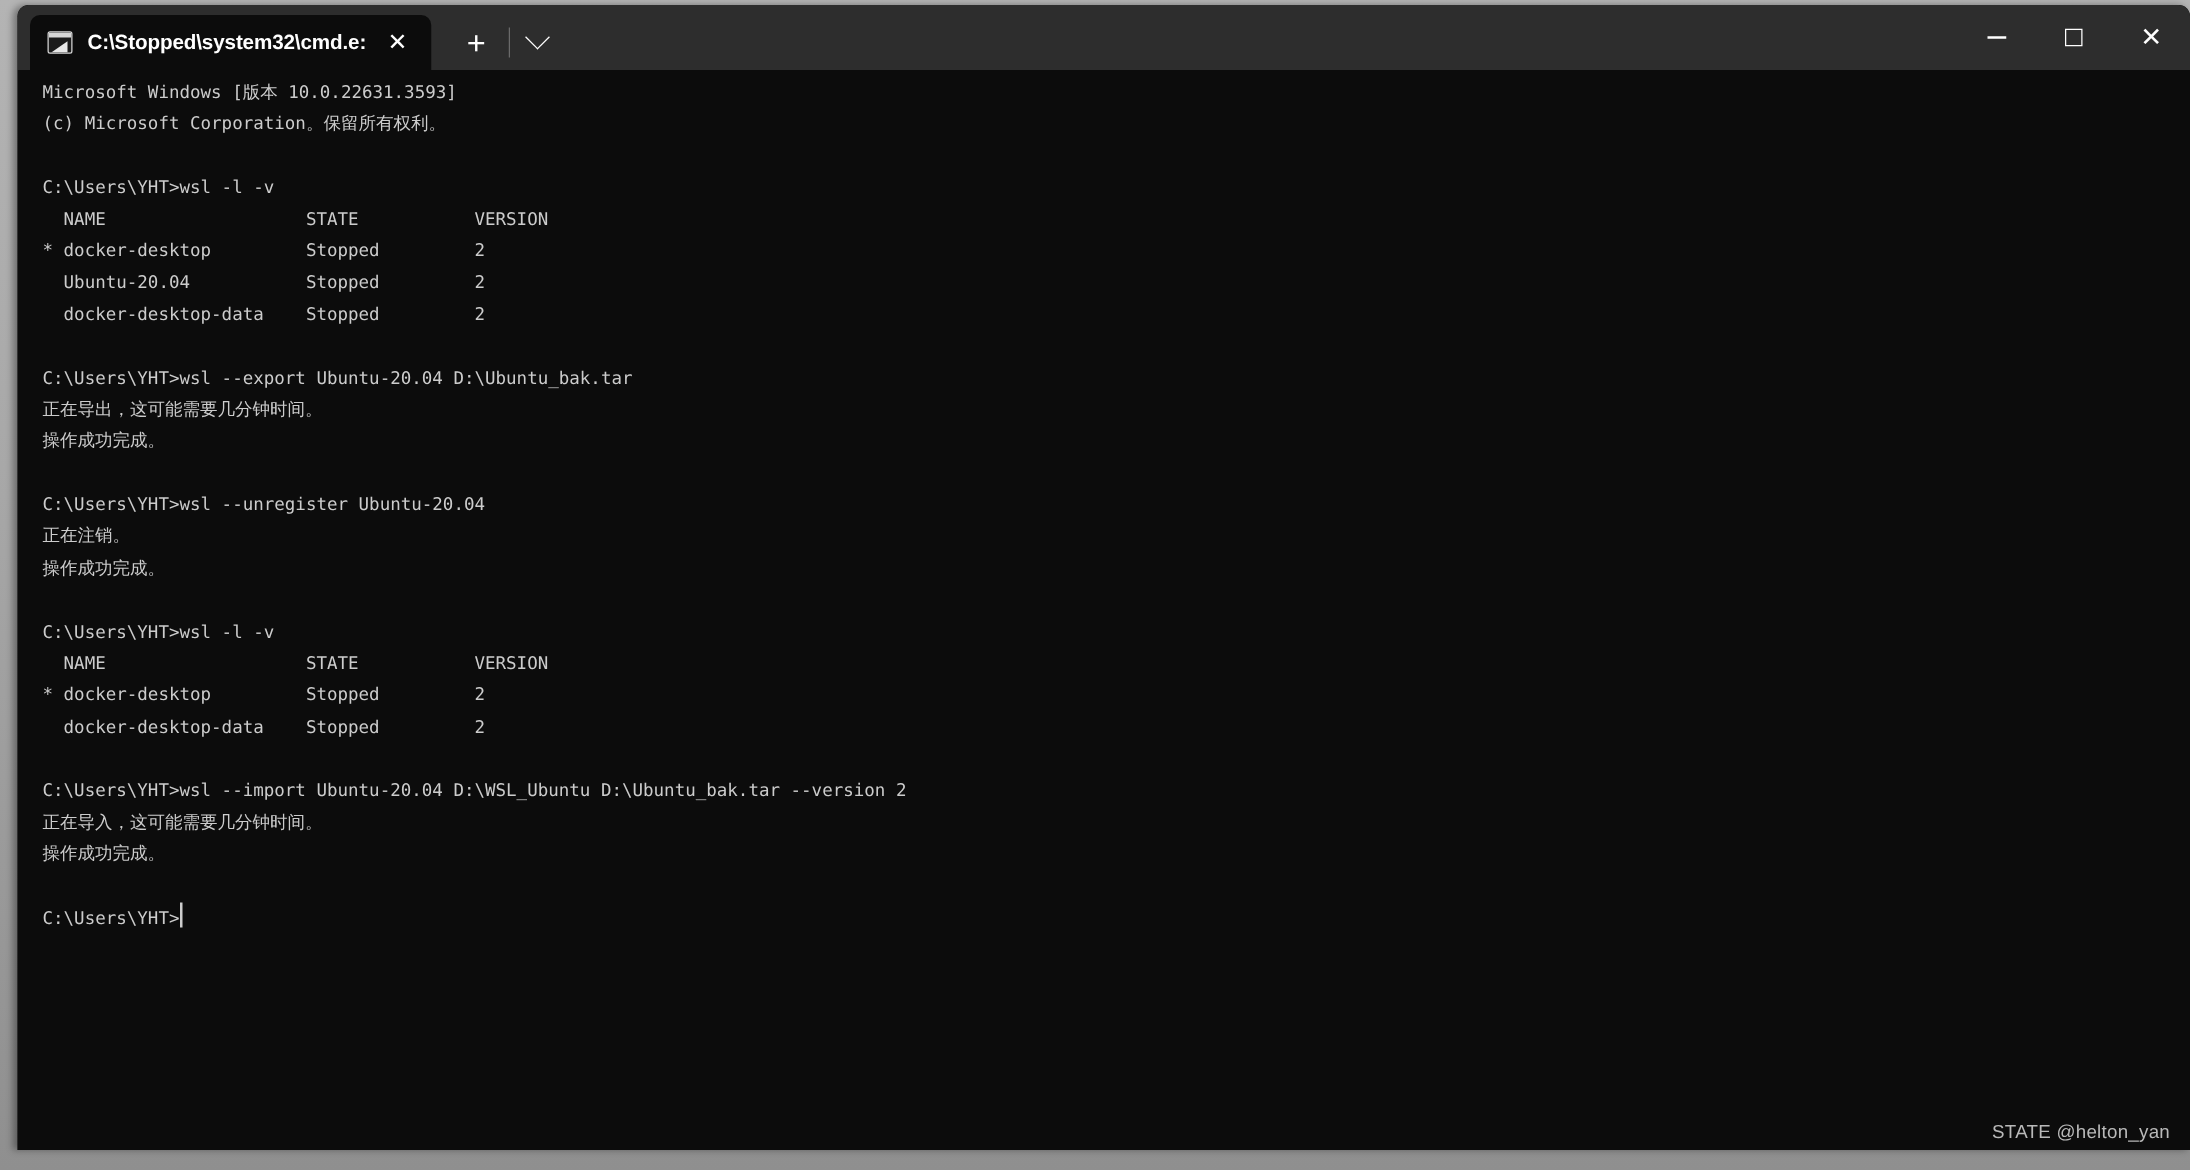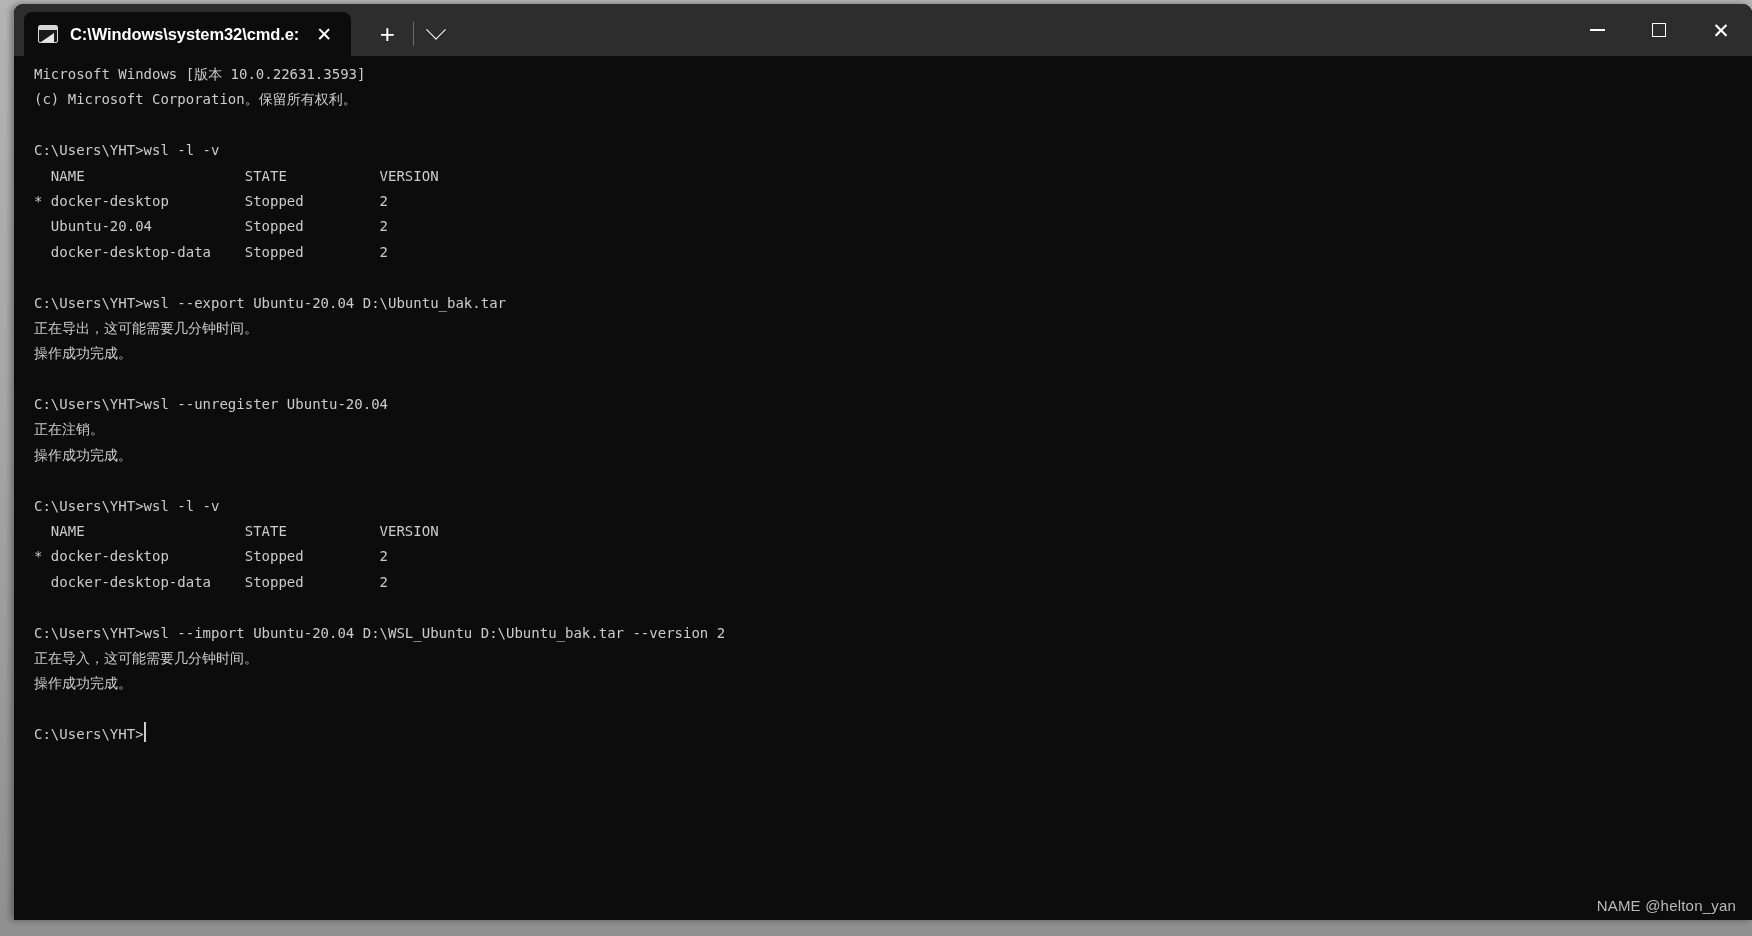--- a/index.html
+++ b/index.html
@@ -221,21 +221,21 @@
 
 <div id="desktop"></div>
 
 <div id="window">
 
   <div id="titlebar">
 
     <div id="tabstrip">
       <div class="tab">
         <span class="tab-icon"></span>
-        <span class="tab-title">C:\Windows\system32\cmd.e:</span>
+        <span class="tab-title">C:\Stopped\system32\cmd.e:</span>
         <span class="tab-close">✕</span>
       </div>
 
       <div class="newtab">+</div>
       <div class="tabsep"></div>
       <div class="dropdown">
         <span class="chev"></span>
       </div>
     </div>
 
@@ -247,16 +247,16 @@
         <span class="ic-max"></span>
       </div>
       <div class="wc wc-close">
         <span class="ic-close">✕</span>
       </div>
     </div>
   </div>
 
   <div id="terminal">
     <div id="screen"><div class="line">Microsoft Windows [版本 10.0.22631.3593]</div><div class="line">(c) Microsoft Corporation。保留所有权利。</div><div class="line"></div><div class="line">C:\Users\YHT&gt;wsl -l -v</div><div class="line">  NAME                   STATE           VERSION</div><div class="line">* docker-desktop         Stopped         2</div><div class="line">  Ubuntu-20.04           Stopped         2</div><div class="line">  docker-desktop-data    Stopped         2</div><div class="line"></div><div class="line">C:\Users\YHT&gt;wsl --export Ubuntu-20.04 D:\Ubuntu_bak.tar</div><div class="line">正在导出，这可能需要几分钟时间。</div><div class="line">操作成功完成。</div><div class="line"></div><div class="line">C:\Users\YHT&gt;wsl --unregister Ubuntu-20.04</div><div class="line">正在注销。</div><div class="line">操作成功完成。</div><div class="line"></div><div class="line">C:\Users\YHT&gt;wsl -l -v</div><div class="line">  NAME                   STATE           VERSION</div><div class="line">* docker-desktop         Stopped         2</div><div class="line">  docker-desktop-data    Stopped         2</div><div class="line"></div><div class="line">C:\Users\YHT&gt;wsl --import Ubuntu-20.04 D:\WSL_Ubuntu D:\Ubuntu_bak.tar --version 2</div><div class="line">正在导入，这可能需要几分钟时间。</div><div class="line">操作成功完成。</div><div class="line"></div><div class="line">C:\Users\YHT&gt;<span class="cursor"></span></div></div>
-    <div id="watermark">NAME @helton_yan</div>
+    <div id="watermark">STATE @helton_yan</div>
   </div>
 
 </div>
 
 </body></html>

